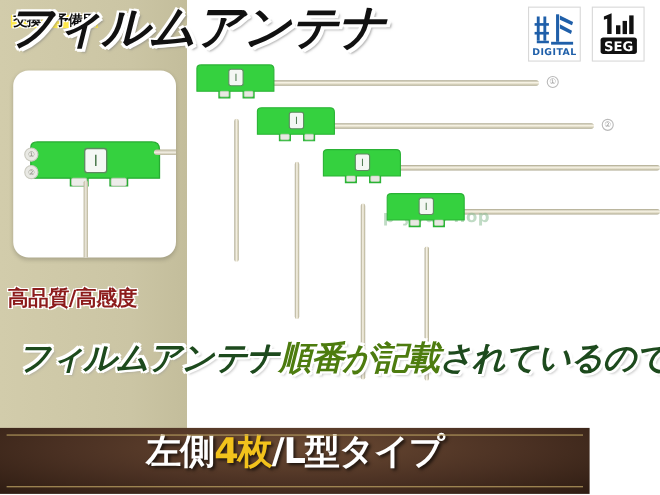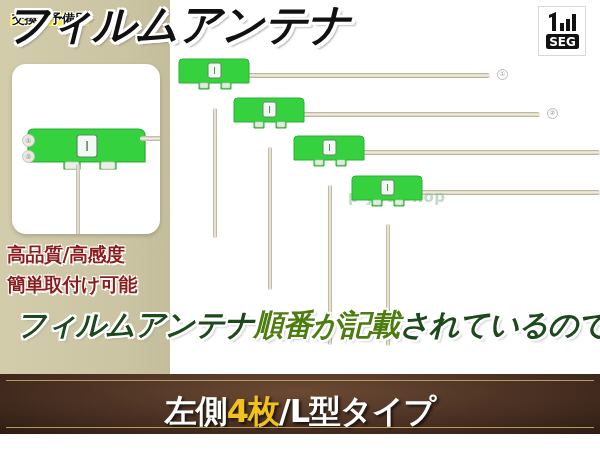--- a/index.html
+++ b/index.html
@@ -83,20 +83,21 @@
     width:13px;height:13px;border-radius:50%;
     background:#e9e9e4;border:1px solid #c9c9bf; margin-bottom:3px;
     font-size:7px;color:#8d8d83;text-align:center;line-height:12px;
   }
 
   
   .feat{
     position:absolute; left:7px; z-index:20; white-space:nowrap;
     font-size:19px; font-weight:700; color:#8c1b1b; letter-spacing:-0.5px;
     text-shadow:1.5px 1.5px 0 #fff,-1px -1px 0 #fff,1px -1px 0 #fff,-1px 1px 0 #fff;
+    margin-top:16px;
   }
   .feat1{ top:242px; }
   .feat2{ top:272px; }
 
   
   .ant{ position:absolute; z-index:8; }
   .cable-h{
     position:absolute; height:5px; z-index:6;
     background:linear-gradient(180deg,#a9a48a 0%,#f6f2e4 40%,#ded9c4 70%,#a9a48a 100%);
     border-radius:3px;
@@ -120,23 +121,23 @@
     text-shadow:2px 2px 0 #fff,-2px 2px 0 #fff,2px -2px 0 #fff,-2px -2px 0 #fff,
                 0 2px 0 #fff, 2px 0 0 #fff, -2px 0 0 #fff, 0 -2px 0 #fff,
                 3px 3px 2px rgba(150,150,150,.45);
   }
   .promo .hi{ color:#4d7c0f; }
   .promo1{ top:305px; }
   .promo2{ top:342px; }
 
   
   .banner{
-    position:absolute; left:0; bottom:16px; width:600px; height:60px;
+    position:absolute; left:0; bottom:1px; width:536px; height:60px;
     background:radial-gradient(ellipse at 50% 30%, #6b4a33 0%, #4b3123 55%, #2e1c12 100%);
-    z-index:40; display:flex; align-items:flex-end; justify-content:center;
+    z-index:40; display:flex; align-items:flex-start; justify-content:center;
   }
   .banner::before, .banner::after{
     content:""; position:absolute; left:6px; right:6px; height:1px; background:#b49a5e;
   }
   .banner::before{ top:6px; }
   .banner::after{ bottom:6px; }
   .banner-text{
     font-size:32px; font-weight:700; color:#ffffff; letter-spacing:-1px;
     white-space:nowrap; text-shadow:2px 2px 3px rgba(0,0,0,.7);
   }
@@ -212,25 +213,40 @@
       <rect x="81" y="36" width="14" height="7" rx="1.5" fill="#ededea" stroke="#c3c3b8" stroke-width=".7"></rect>
     </svg>
     <div class="dots">
       <div>①</div>
       <div>②</div>
     </div>
   </div>
   <div class="badge">交換・予備用</div>
 
   <div class="feat feat1">高品質/高感度</div>
-  <div class="feat feat2">簡単取付け可能</div>
 
   <div class="title">フィルムアンテナ</div>
 
   <div class="logo-row">
+    <div class="logo-box">
+      <svg width="42" height="44" viewBox="0 0 42 44">
+        <g fill="#1f5fa9">
+          <rect x="5" y="6" width="2.6" height="22"></rect>
+          <rect x="11" y="6" width="2.6" height="22"></rect>
+          <rect x="3" y="12" width="13" height="2.4"></rect>
+          <rect x="3" y="20" width="13" height="2.4"></rect>
+          <path d="M5 28 h11 v2.4 h-11 z"></path>
+          <rect x="22.5" y="4" width="2.8" height="25"></rect>
+          <path d="M26 5 L38 11 L37 14 L26 9 Z"></path>
+          <path d="M26 13 L37 19 L36 22 L26 17 Z"></path>
+          <rect x="18" y="29" width="20" height="2.6"></rect>
+          <text x="21" y="41" font-size="8.5" font-weight="700" text-anchor="middle" font-family="DejaVu Sans, sans-serif" letter-spacing="0.4">DIGITAL</text>
+        </g>
+      </svg>
+    </div>
     <div class="logo-box">
       <svg width="42" height="44" viewBox="0 0 42 44">
         <g fill="#111">
           <path d="M8 6 L15 3 L15 22 L11 22 L11 8 L8 9 Z"></path>
           <rect x="19" y="14" width="4" height="8"></rect>
           <rect x="25" y="10" width="4" height="12"></rect>
           <rect x="31" y="5" width="4" height="17"></rect>
           <rect x="5" y="25" width="33" height="15" rx="2.5" fill="#111"></rect>
           <text x="21.5" y="37" font-size="12" font-weight="700" text-anchor="middle" fill="#fff" font-family="DejaVu Sans, sans-serif">SEG</text>
         </g>

